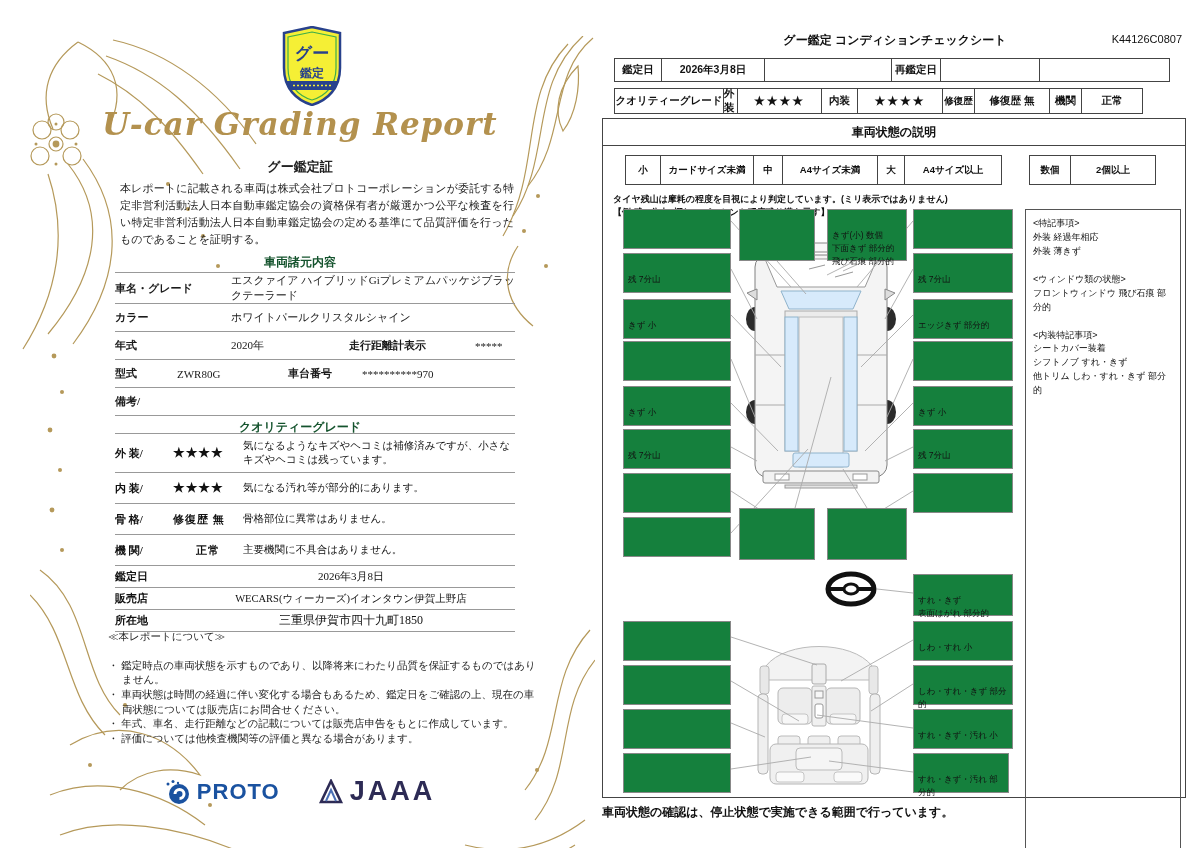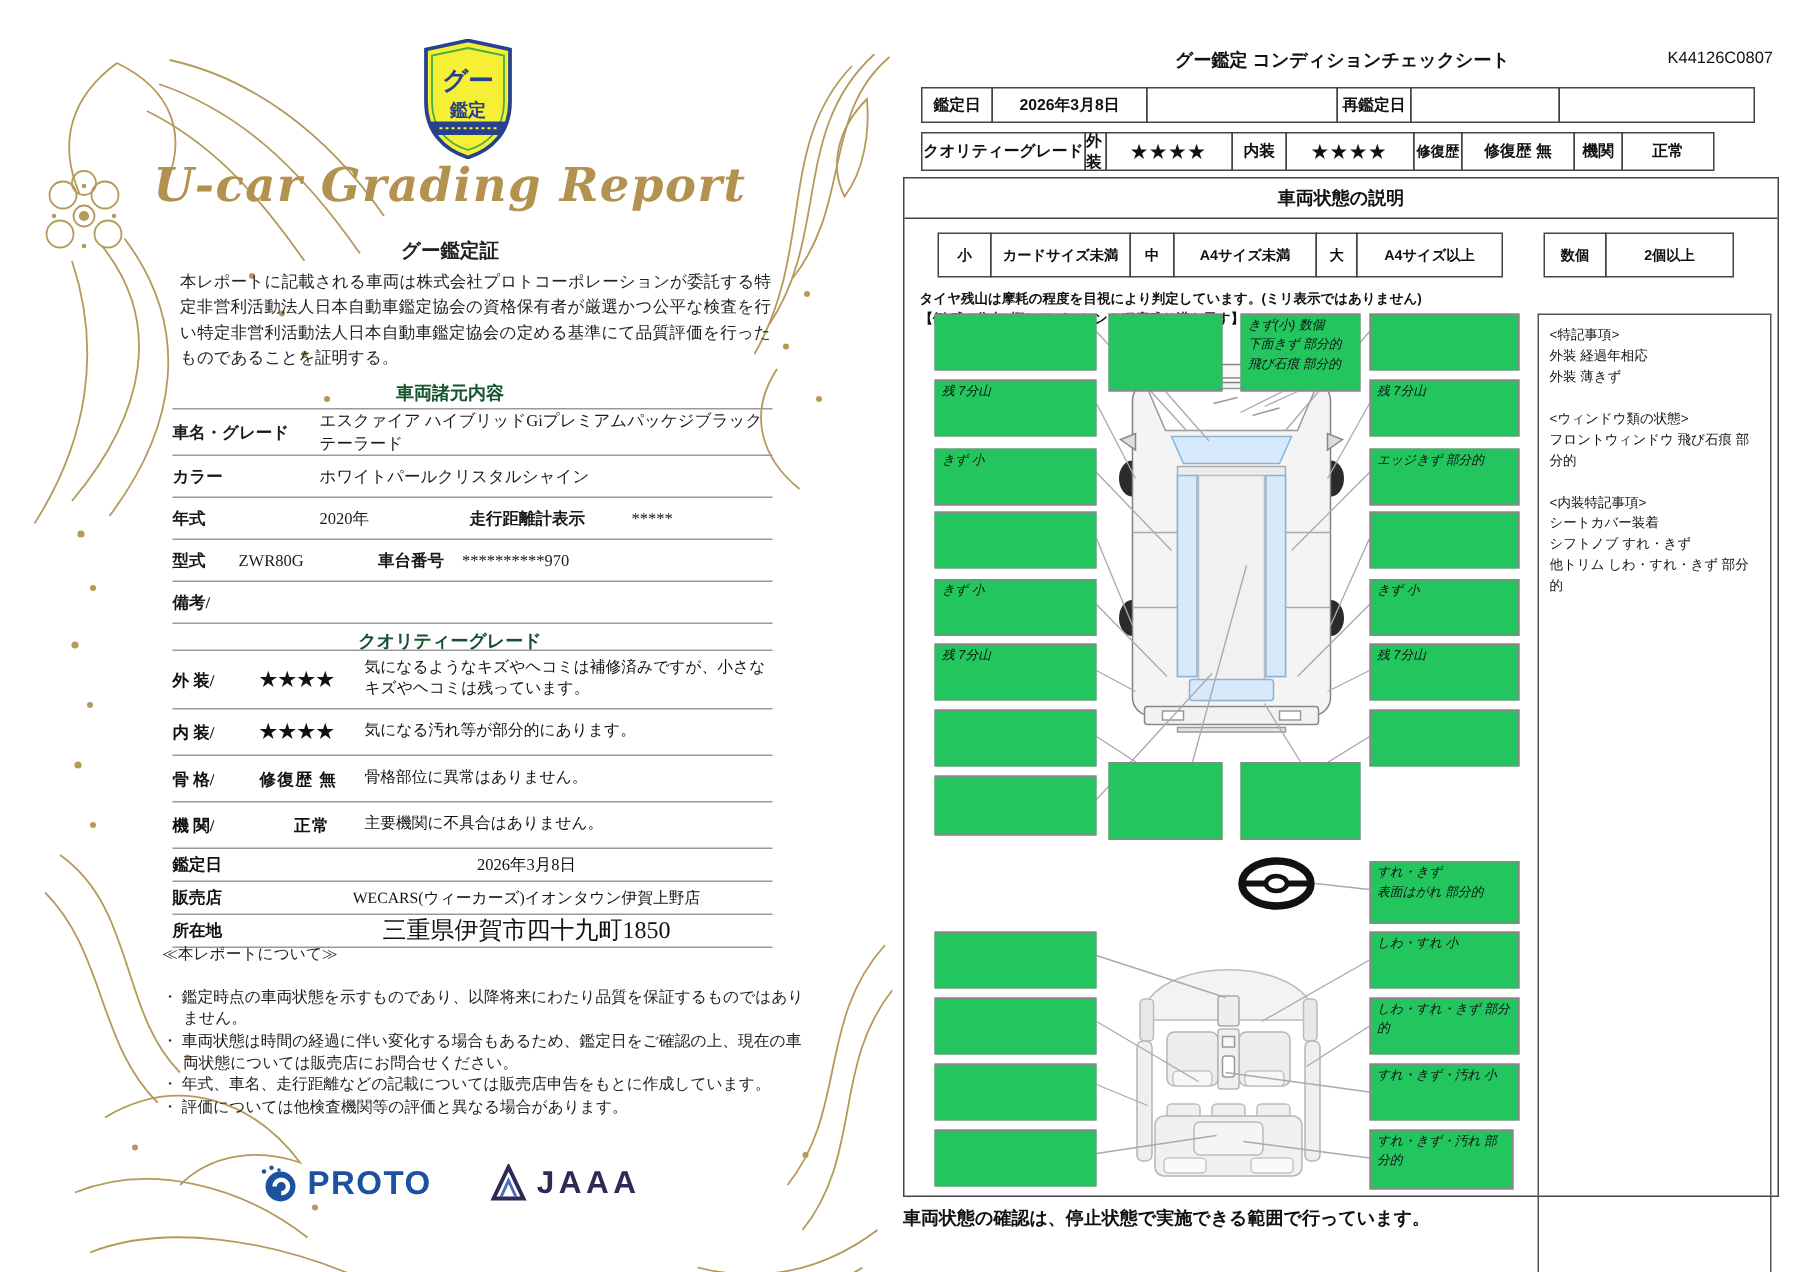--- a/index.html
+++ b/index.html
@@ -16,38 +16,38 @@
               font-family:"DejaVu Serif",serif;font-style:italic;font-weight:bold;
               font-size:31px;color:#b3914e;letter-spacing:1px;}
   .cert-sub{position:absolute;left:0;top:138px;width:100%;text-align:center;
             font-size:13px;font-weight:bold;color:#222;}
   .cert-intro{position:absolute;left:90px;top:160px;width:394px;margin:0;font-size:11px;
               line-height:1.55;color:#222;text-align:justify;}
   .sec-title{position:absolute;width:100%;text-align:center;font-size:12px;font-weight:bold;color:#14532d;}
   .spec-title{top:234px;}
   .grade-title{top:399px;}
   .spec-table{position:absolute;left:85px;top:252px;width:400px;border-bottom:1px solid #999;}
-  .srow{display:flex;align-items:center;min-height:27px;border-top:1px solid #999;font-size:11px;}
+  .srow{display:flex;align-items:center;min-height:27px;border-top:1px solid #999;font-size:11px;gap:18px;}
   .sl{font-weight:bold;color:#1a1a1a;flex:0 0 auto;}
   .sv{color:#1a1a1a;}
   .grade-table{position:absolute;left:85px;top:413px;width:400px;border-bottom:1px solid #999;}
   .grow{display:flex;align-items:center;border-top:1px solid #999;font-size:11px;}
   .gl{flex:0 0 58px;font-weight:bold;}
   .gv{flex:0 0 70px;font-weight:bold;letter-spacing:1px;}
   .gstar{font-size:13px;letter-spacing:1px;}
   .gd{flex:1;font-size:10.5px;line-height:1.35;}
   .gc{flex:1;text-align:center;}
   .notes{position:absolute;left:78px;top:610px;width:436px;font-size:10.5px;line-height:1.4;color:#222;}
   .notes-title{margin-bottom:14px;}
   .note-item{padding-left:14px;text-indent:-14px;}
   .logos{position:absolute;left:0;top:756px;width:100%;display:flex;justify-content:center;
          align-items:center;gap:38px;font-family:"Liberation Sans",sans-serif;}
   .logo{display:flex;align-items:center;gap:6px;}
   .logo-proto-text{font-size:22px;font-weight:bold;color:#1a52a0;letter-spacing:1px;}
-  .logo-jaaa-text{font-size:21px;font-weight:bold;color:#2d2b55;letter-spacing:3px;}
+  .logo-jaaa-text{font-size:27px;font-weight:bold;color:#2d2b55;letter-spacing:3px;}
 
   
   .right-page{position:absolute;left:602px;top:28px;width:586px;height:810px;font-size:10.5px;}
   .rp-title{position:absolute;left:0;top:4px;width:100%;text-align:center;font-size:12px;font-weight:bold;}
   .rp-serial{position:absolute;right:6px;top:5px;font-size:11px;}
   .rp-row{position:absolute;left:12px;display:flex;}
   .rp-t1{top:30px;height:24px;}
   .rp-t2{top:60px;height:26px;}
   .cell{border:1px solid #444;margin-left:-1px;display:flex;align-items:center;justify-content:center;
         font-weight:bold;font-size:10.5px;box-sizing:border-box;}
@@ -56,22 +56,22 @@
   .rp-main{position:absolute;left:0px;top:90px;width:584px;height:680px;border:1.5px solid #444;box-sizing:border-box;}
   .rp-main-title{position:absolute;left:0;top:0;width:100%;height:27px;border-bottom:1.5px solid #444;
                  display:flex;align-items:center;justify-content:center;font-size:12px;font-weight:bold;box-sizing:border-box;}
   .legend{position:absolute;top:36px;height:30px;display:flex;}
   .legend .cell{font-size:9.5px;}
   .legend1{left:22px;}
   .legend2{left:426px;}
   .tire-notes{position:absolute;left:10px;top:74px;font-size:9px;font-weight:bold;line-height:1.45;}
   .callouts{position:absolute;left:0;top:0;}
   .diagram-svg{position:absolute;}
-  .ann{position:absolute;border:1px solid #888;background:#22c55e;font-size:8.5px;line-height:1.5;
-       padding:0 4px;color:#111;white-space:pre-line;box-sizing:border-box;font-style:italic;}
+  .ann{position:absolute;border:1px solid #888;background:#15803d;font-size:8.5px;line-height:1.5;
+       padding:19px 4px;color:#111;white-space:pre-line;box-sizing:border-box;}
   .remarks-panel{position:absolute;left:422px;top:90px;width:156px;height:691px;border:1.5px solid #555;
                  padding:7px 7px;font-size:9px;line-height:1.55;white-space:pre-line;box-sizing:border-box;}
   .rp-footer{position:absolute;left:0;top:776px;font-size:12px;font-weight:bold;}
 </style>
 </head>
 <body>
 
 <div class="canvas">
 
   <section class="left-page">
@@ -221,21 +221,21 @@
       <div class="grow" style="min-height:21px">
         <span class="gl" style="flex-basis:72px">鑑定日</span>
         <span class="gc">2026年3月8日</span>
       </div>
       <div class="grow" style="min-height:21px">
         <span class="gl" style="flex-basis:72px">販売店</span>
         <span class="gc" style="font-size:10.5px">WECARS(ウィーカーズ)イオンタウン伊賀上野店</span>
       </div>
       <div class="grow" style="min-height:21px">
         <span class="gl" style="flex-basis:72px">所在地</span>
-        <span class="gc" style="font-size:16px">三重県伊賀市四十九町1850</span>
+        <span class="gc" style="font-size:12px">三重県伊賀市四十九町1850</span>
       </div>
     </div>
 
     <div class="notes">
       <div class="notes-title">≪本レポートについて≫</div>
       <div class="note-item">・ 鑑定時点の車両状態を示すものであり、以降将来にわたり品質を保証するものではありません。</div>
       <div class="note-item">・ 車両状態は時間の経過に伴い変化する場合もあるため、鑑定日をご確認の上、現在の車両状態については販売店にお問合せください。</div>
       <div class="note-item">・ 年式、車名、走行距離などの記載については販売店申告をもとに作成しています。</div>
       <div class="note-item">・ 評価については他検査機関等の評価と異なる場合があります。</div>
     </div>

